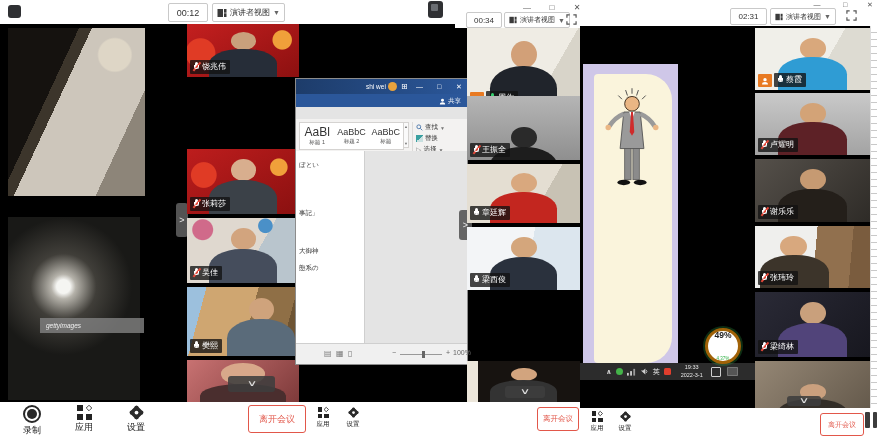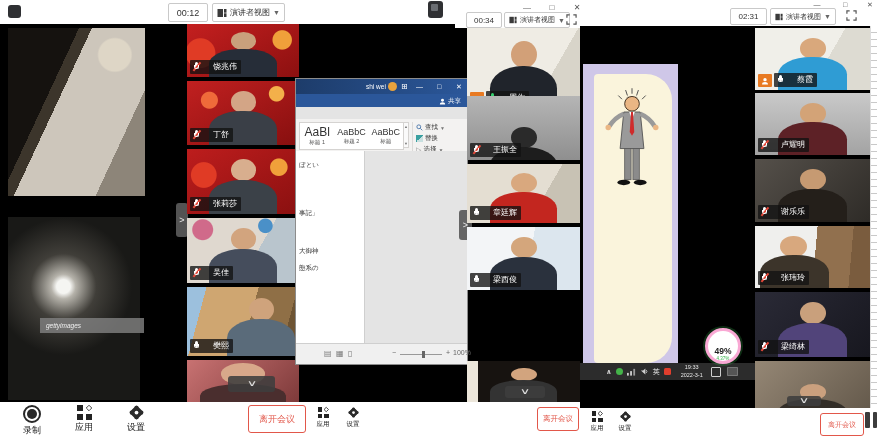--- a/index.html
+++ b/index.html
@@ -22,21 +22,21 @@
   .t{position:absolute;background:#000;overflow:hidden;}
   .t.speaking{outline:2px solid #21a45d;outline-offset:-2px;}
   .p{position:absolute;inset:0;}
   .p::before{content:"";position:absolute;left:39%;top:16%;width:23%;height:34%;border-radius:50%;background:var(--skin,#d2a47e);}
   .p::after{content:"";position:absolute;left:20%;top:47%;width:60%;height:58%;border-radius:48% 48% 0 0;background:var(--shirt,#333);}
   .p-big::before{left:30%;top:8%;width:40%;height:52%;}
   .p-big::after{left:12%;top:56%;width:76%;}
   .p-right::before{left:55%;} .p-right::after{left:36%;}
   .p-left::before{left:22%;} .p-left::after{left:4%;}
   .p-low::before{top:48%;} .p-low::after{top:80%;}
-  .nm{position:absolute;left:3px;bottom:3px;display:flex;align-items:center;gap:13px;
+  .nm{position:absolute;left:3px;bottom:3px;display:flex;align-items:center;gap:2px;
       background:rgba(18,18,18,.78);color:#fff;font-size:8px;line-height:1;
       padding:2px 4px 2px 3px;border-radius:1px;white-space:nowrap;}
   .with-badge .nm{left:19px;}
   .badge{position:absolute;left:3px;bottom:3px;width:14px;height:13px;background:#e87a22;border-radius:1px;
          display:flex;align-items:center;justify-content:center;}
   .mic{position:relative;width:7px;height:10px;flex:0 0 auto;}
   .mic::before{content:"";position:absolute;left:2px;top:0;width:3px;height:5.5px;border-radius:1.5px;background:var(--mc,#fff);}
   .mic::after{content:"";position:absolute;left:.5px;top:2.5px;width:5px;height:4.5px;border:1px solid var(--mc,#fff);
               border-top:none;border-radius:0 0 4px 4px;box-sizing:border-box;}
   .mic .slash{position:absolute;left:3px;top:-1px;width:1.5px;height:11px;background:#e5493a;transform:rotate(40deg);}
@@ -84,22 +84,22 @@
   #word .frag{position:absolute;font-size:6.5px;color:#333;white-space:nowrap;}
   #word .status{position:absolute;left:0;bottom:0;right:0;height:20px;background:#f0f0f0;border-top:1px solid #cfcfcf;
                 color:#666;font-size:7px;}
   #word .slider{position:absolute;height:1px;background:#999;}
   #word .thumb{position:absolute;width:3px;height:7px;background:#666;}
   
   .lavender{position:absolute;background:#cfc7e8;}
   .cream{position:absolute;background:#faf4dc;border-radius:4px 26px 26px 4px;}
   .taskbar{position:absolute;background:#2c2c2c;display:flex;align-items:center;color:#d8d8d8;}
   .tray{display:flex;align-items:center;gap:4px;}
-  .gauge{position:absolute;width:30px;height:30px;border-radius:50%;background:#fff;border:3px solid #f9a8d4;
-         box-shadow:0 0 0 2px rgba(53,178,74,.25);display:flex;flex-direction:column;align-items:center;justify-content:flex-end;}
+  .gauge{position:absolute;width:30px;height:30px;border-radius:50%;background:#fff;border:3px solid #a16207;
+         box-shadow:0 0 0 2px rgba(53,178,74,.25);display:flex;flex-direction:column;align-items:center;justify-content:space-between;}
   .gauge .gp{font-size:8.5px;font-weight:bold;color:#222;line-height:1;}
   .gauge .gs{font-size:4.5px;color:#35b24a;line-height:1;margin-top:1px;}
   .clock{display:flex;flex-direction:column;align-items:center;justify-content:center;font-size:5.5px;line-height:1.3;color:#e8e8e8;}
   
   #photo1{position:absolute;left:8px;top:28px;width:137px;height:168px;
     background:
       radial-gradient(circle at 78% 16%, #ded6c6 0 9%, transparent 10%),
       linear-gradient(115deg,#15120f 0 33%,#3c352b 33% 39%,#cdc6bb 39% 77%,#8d8579 77%);}
   #photo2{position:absolute;left:8px;top:217px;width:132px;height:183px;
     background:radial-gradient(circle at 42% 38%, #f5f5f2 0 5%, #b5b2aa 9%, #403e39 24%, #191917 50%),#141412;}
@@ -122,29 +122,20 @@
   </div>
   <div class="nexttab" style="left:176px;top:203px;width:12px;height:34px;">&gt;</div>
 
   <div class="t" style="left:187px;top:24px;width:112px;height:53px;">
     <div class="p" style="background:radial-gradient(circle at 12% 55%,#e03b25 0 14%,transparent 15%),radial-gradient(circle at 85% 30%,#f0a03a 0 9%,transparent 10%),linear-gradient(150deg,#c41f1f,#8c1010);--skin:#c9a07c;--shirt:#262d38;"></div>
     <div class="nm">
         <span class="mic">
           <i class="slash"></i>
         </span>
         <span>饶兆伟</span>
-      </div>
-  </div>
-  <div class="t" style="left:187px;top:81px;width:112px;height:64px;">
-    <div class="p" style="background:radial-gradient(circle at 20% 30%,#ef6a3a 0 8%,transparent 9%),radial-gradient(circle at 80% 20%,#f3b04a 0 7%,transparent 8%),linear-gradient(150deg,#c12020,#870f0f);--skin:#d3a586;--shirt:#3a3f47;"></div>
-    <div class="nm">
-        <span class="mic">
-          <i class="slash"></i>
-        </span>
-        <span>丁舒</span>
       </div>
   </div>
   <div class="t" style="left:187px;top:149px;width:112px;height:65px;">
     <div class="t p" style="background:radial-gradient(circle at 15% 40%,#e03b25 0 12%,transparent 13%),radial-gradient(circle at 82% 28%,#f0a03a 0 8%,transparent 9%),linear-gradient(150deg,#bd1d1d,#8a1010);--skin:#d8ae8e;--shirt:#3b4148;"></div>
     <div class="nm">
         <span class="mic">
           <i class="slash"></i>
         </span>
         <span>张莉莎</span>
       </div>

